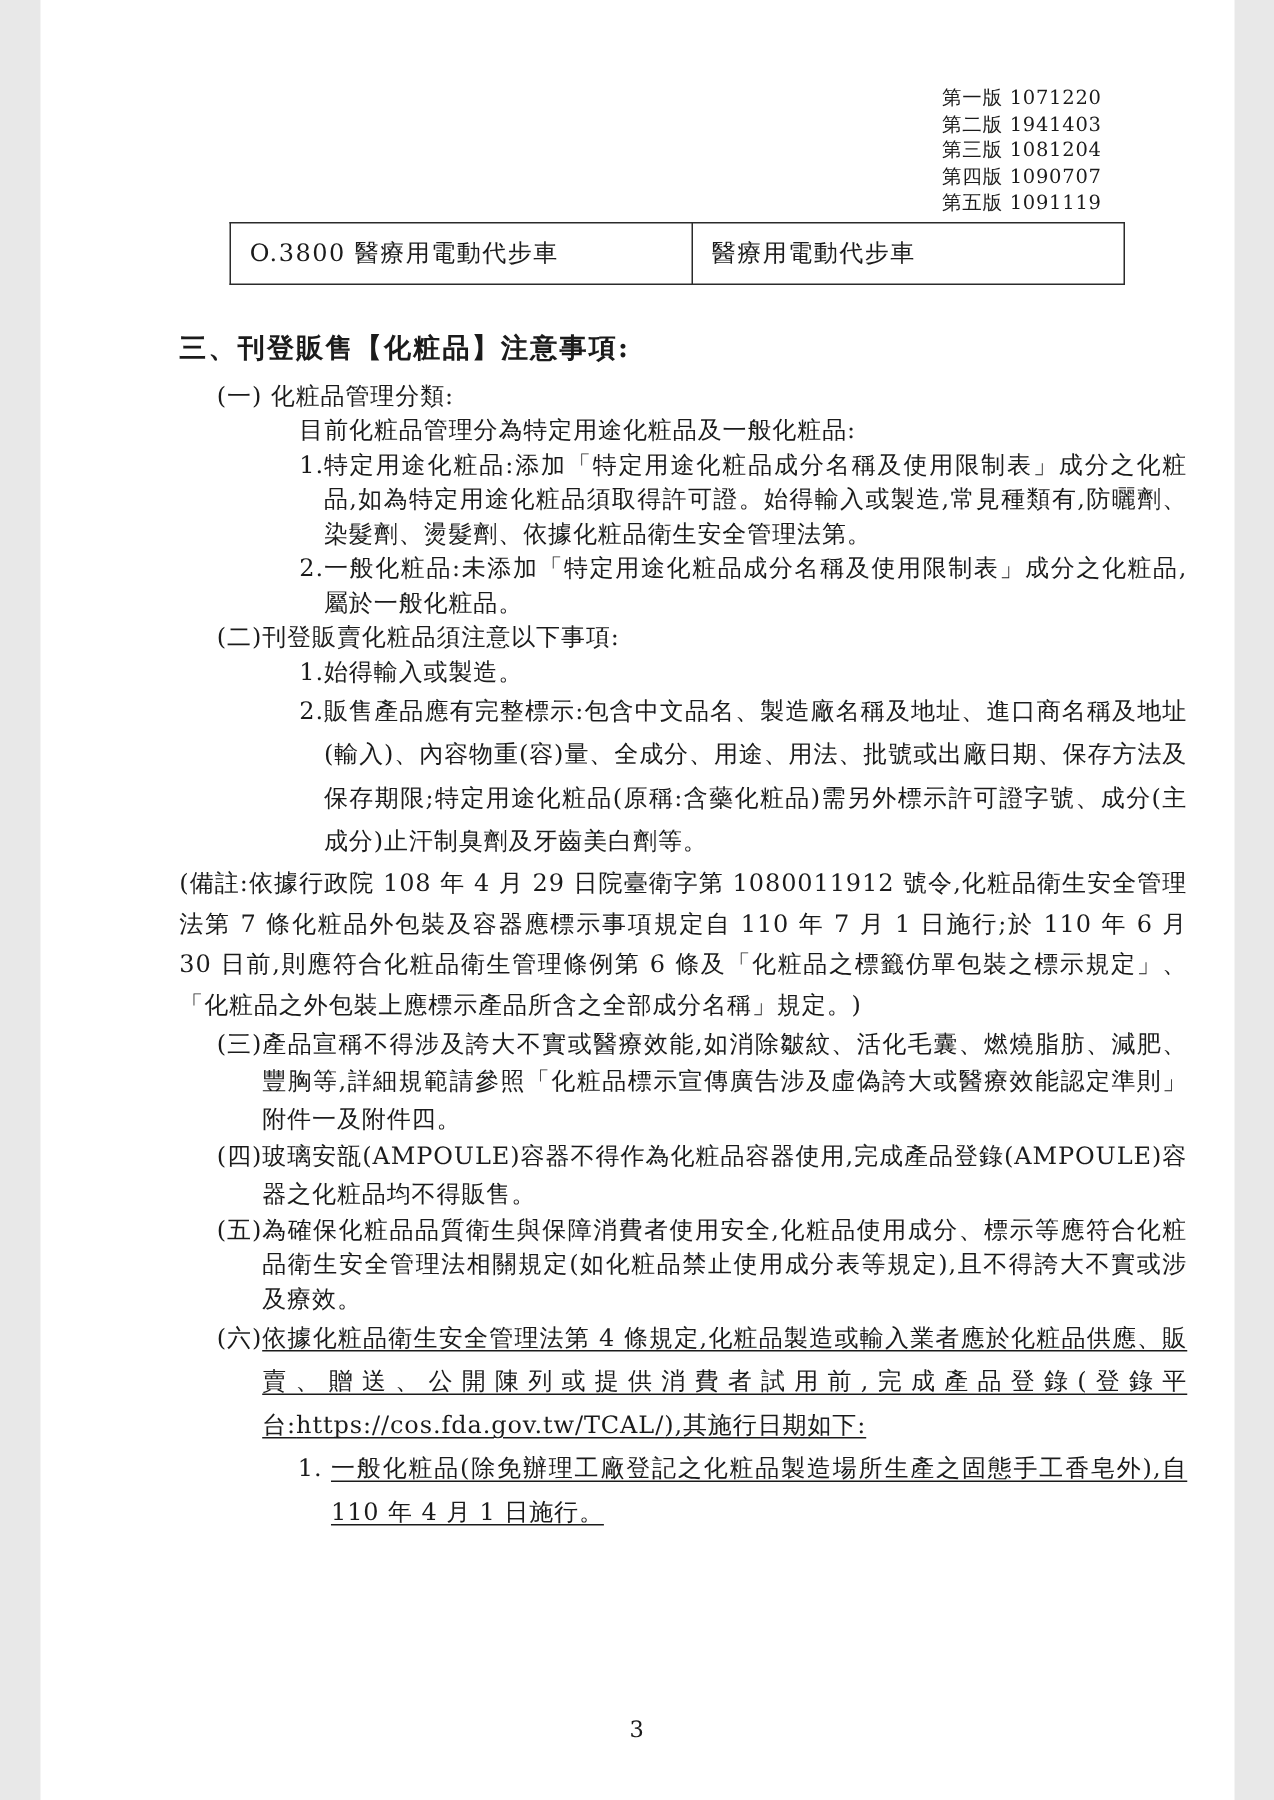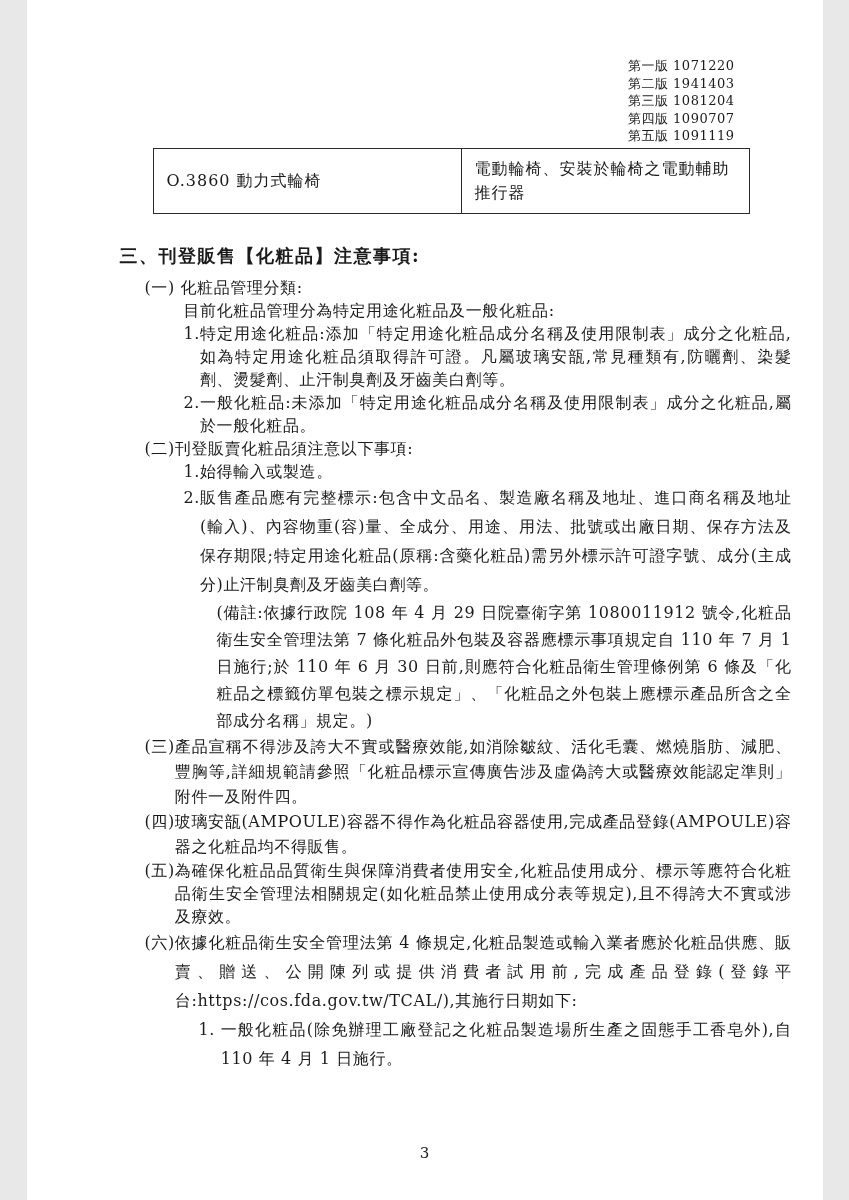--- a/index.html
+++ b/index.html
@@ -59,30 +59,30 @@
 
   .para {
     display: flex;
     font-size: 16px;
     letter-spacing: 0.6px;
   }
   .para .label { flex: 0 0 auto; white-space: pre; }
   .para .text  { flex: 1 1 auto; text-align: justify; }
 
   .ind-a    { margin-left: 25px; }
-  .ind-b    { margin-left: 64px; }
-  .ind-note { margin-left: 97px; }
+  .ind-b    { margin-left: 80px; }
+  .ind-note { }
   .ind-last { margin-left: 79px; }
 
   .lh23 { line-height: 23px; }
   .lh25 { line-height: 25px; }
   .lh27 { line-height: 27px; }
   .lh29 { line-height: 29px; }
 
-  .u { text-underline-offset: 3px; }
+  .u { text-decoration: underline; text-underline-offset: 3px; }
 
   .page-number {
     position: absolute;
     top: 1144px;
     left: 0;
     width: 100%;
     text-align: center;
     font-size: 15px;
   }
 </style>
@@ -96,39 +96,39 @@
     <div>第二版 1941403</div>
     <div>第三版 1081204</div>
     <div>第四版 1090707</div>
     <div>第五版 1091119</div>
   </div>
 
   <div class="content">
 
     <table class="device-table">
       <tbody>
-      <tr>
-        <td class="col-code">O.3860 動力式輪椅</td>
-        <td>電動輪椅、安裝於輪椅之電動輔助推行器</td>
+          <tr>
+        <td class="col-code">O.3800 醫療用電動代步車</td>
+        <td>醫療用電動代步車</td>
       </tr>
     </tbody>
       </table>
 
     <div class="heading">三、刊登販售【化粧品】注意事項:</div>
 
     <div class="para ind-a lh23">
       <span class="label">(一) </span>
       <span class="text">化粧品管理分類:</span>
     </div>
     <div class="para ind-b lh23">
       <span class="text">目前化粧品管理分為特定用途化粧品及一般化粧品:</span>
     </div>
     <div class="para ind-b lh23">
       <span class="label">1.</span>
-      <span class="text">特定用途化粧品:添加「特定用途化粧品成分名稱及使用限制表」成分之化粧品,如為特定用途化粧品須取得許可證。凡屬玻璃安瓿,常見種類有,防曬劑、染髮劑、燙髮劑、止汗制臭劑及牙齒美白劑等。</span>
+      <span class="text">特定用途化粧品:添加「特定用途化粧品成分名稱及使用限制表」成分之化粧品,如為特定用途化粧品須取得許可證。始得輸入或製造,常見種類有,防曬劑、染髮劑、燙髮劑、依據化粧品衛生安全管理法第。</span>
     </div>
     <div class="para ind-b lh23">
       <span class="label">2.</span>
       <span class="text">一般化粧品:未添加「特定用途化粧品成分名稱及使用限制表」成分之化粧品,屬於一般化粧品。</span>
     </div>
 
     <div class="para ind-a lh23">
       <span class="label">(二)</span>
       <span class="text">刊登販賣化粧品須注意以下事項:</span>
     </div>

